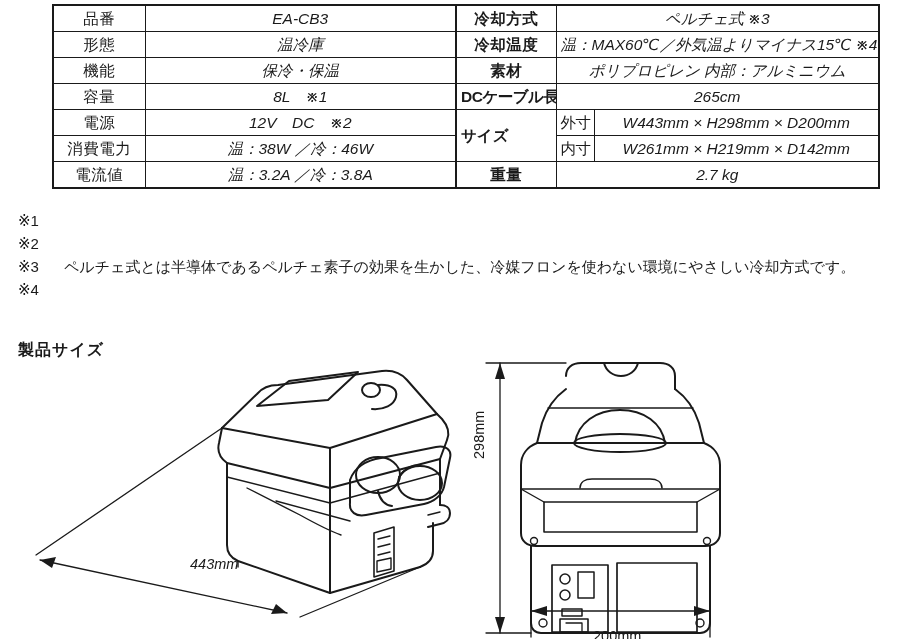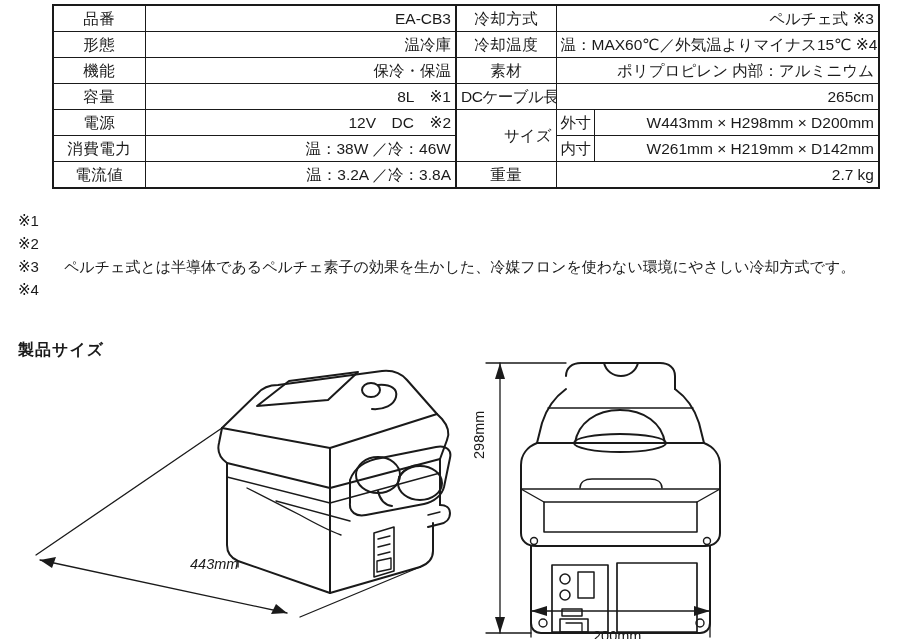--- a/index.html
+++ b/index.html
@@ -36,40 +36,41 @@
     font-size: 15.5px;
     line-height: 1.15;
     white-space: nowrap;
     overflow: hidden;
   }
   td.lbl {
     text-align: center;
     letter-spacing: 0.5px;
   }
   td.val {
-    text-align: right;
+    text-align: center;
     padding-left: 7px;
+    font-style: italic;
   }
   td.lbl-narrow {
     text-align: center;
     font-size: 12.5px;
     letter-spacing: -0.5px;
   }
   td.sub {
     text-align: right;
     font-size: 13px;
     letter-spacing: -0.5px;
     padding: 0 1px;
   }
   td.size-span {
-    text-align: right;
+    text-align: left;
     font-size: 15.5px;
     border-right: 1px solid #1a1a1a;
   }
-  .thick-mid { border-left: 2.5px solid #1a1a1a !important; }
+  .thick-mid { border-left: 2.5px solid #1a1a1a !important; font-weight: bold; }
 
   
   .notes {
     position: absolute;
     left: 18px;
     top: 209px;
     width: 870px;
   }
   .note {
     font-size: 15px;

